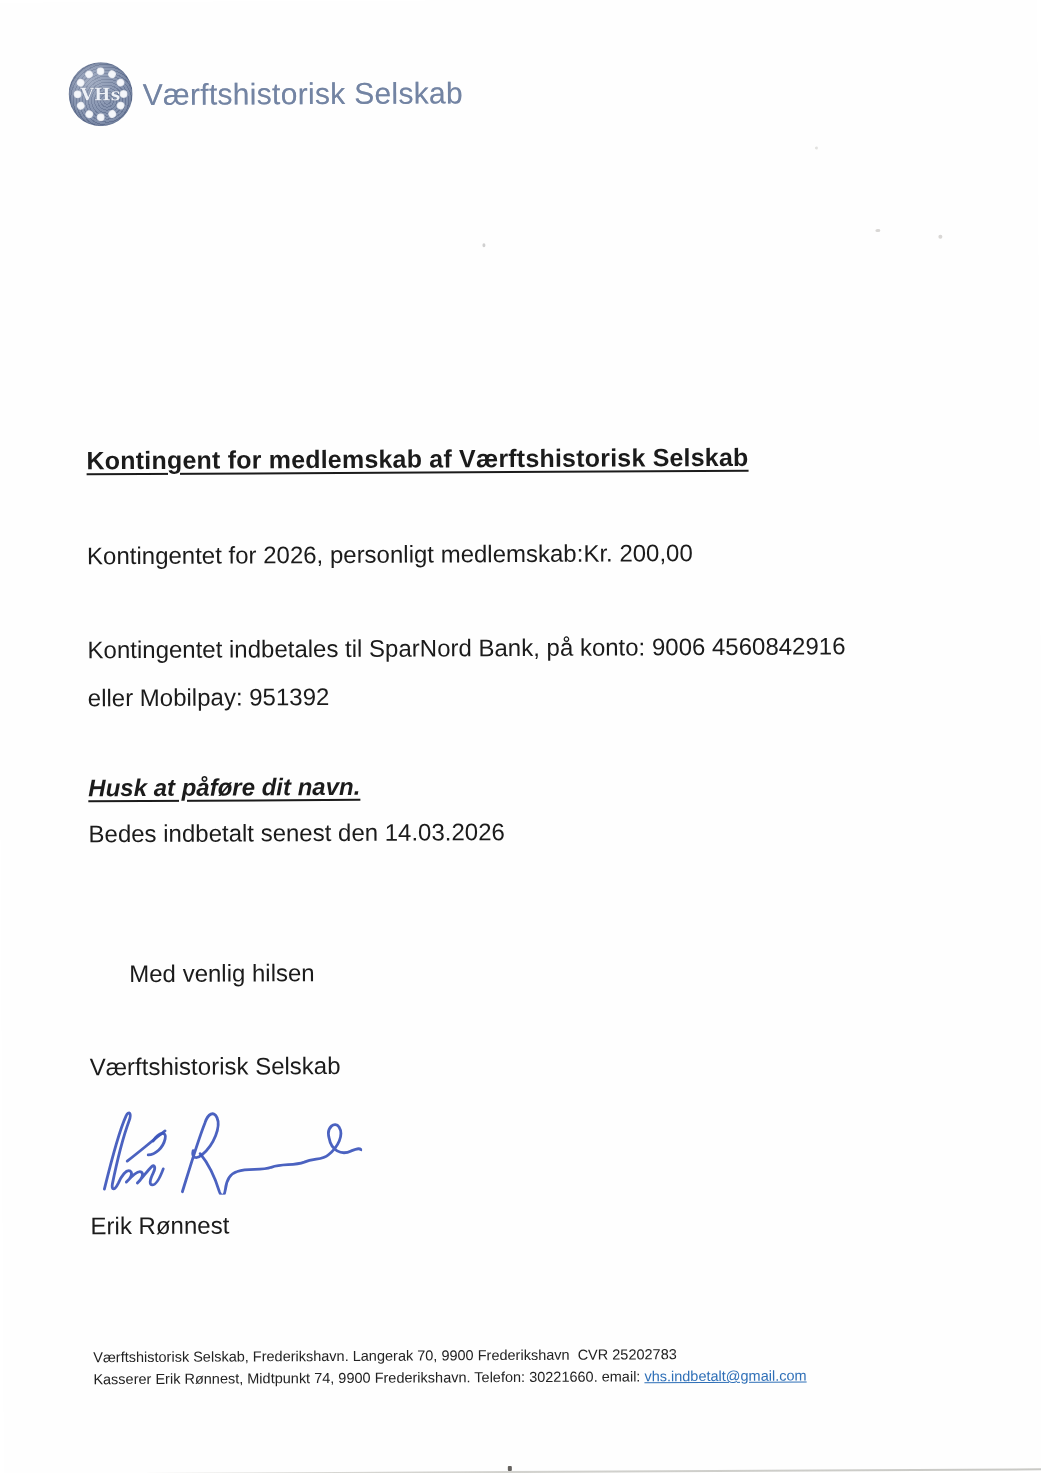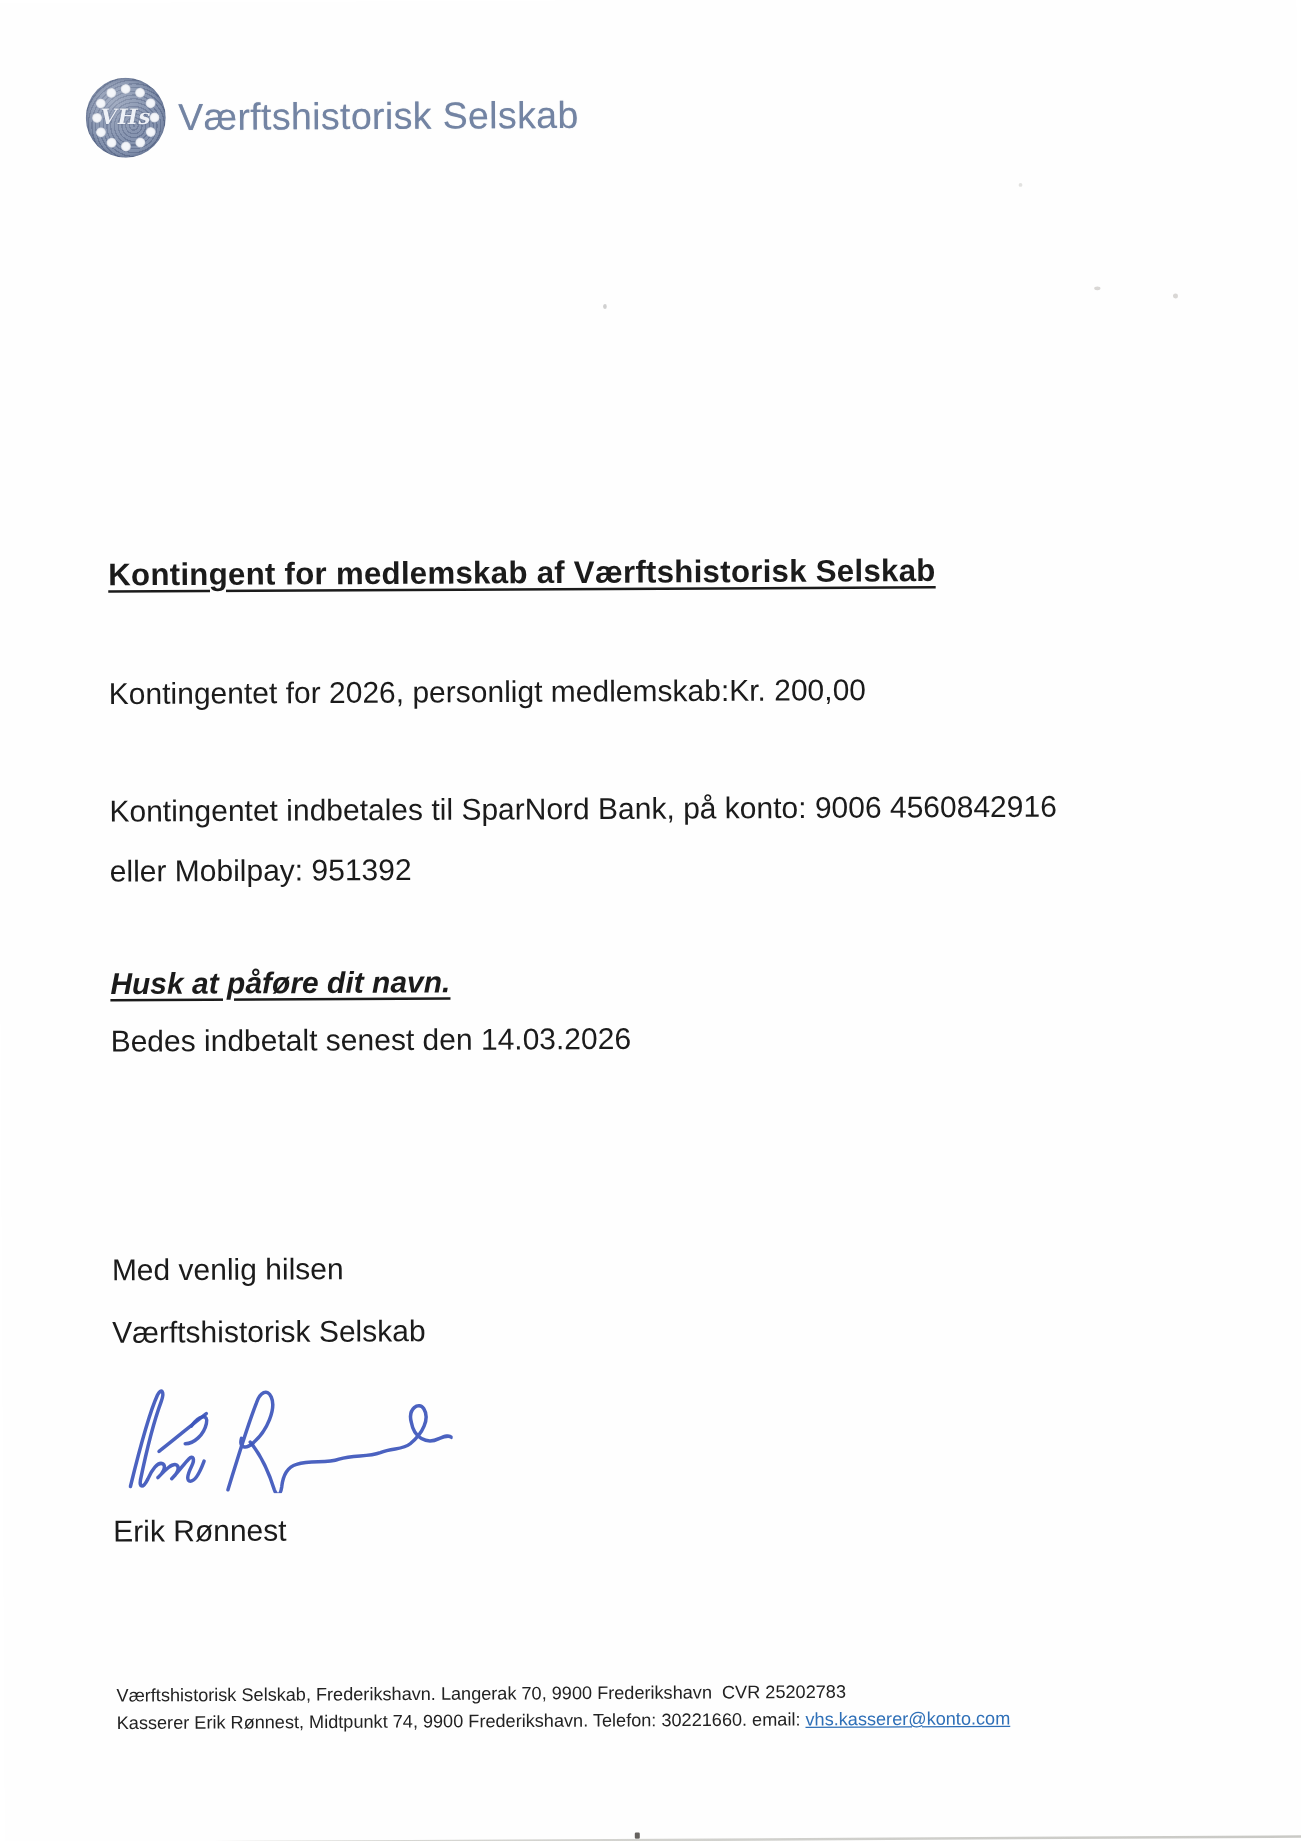--- a/index.html
+++ b/index.html
@@ -48,21 +48,21 @@
   .rivet:nth-of-type(8)  { transform: rotate(210deg) translate(23px); }
   .rivet:nth-of-type(9)  { transform: rotate(240deg) translate(23px); }
   .rivet:nth-of-type(10) { transform: rotate(270deg) translate(23px); }
   .rivet:nth-of-type(11) { transform: rotate(300deg) translate(23px); }
   .rivet:nth-of-type(12) { transform: rotate(330deg) translate(23px); }
   .monogram {
     position: absolute; left: 0; top: 0; width: 100%; height: 100%;
     display: flex; align-items: center; justify-content: center;
     color: #eef1f7;
     font-family: "DejaVu Serif", serif;
-    font-style: italic; font-weight: bold;
+    font-weight: bold;
     font-size: 17px; letter-spacing: 0.5px;
     text-shadow: 0 0 1px rgba(50,65,100,0.9);
   }
   .wordmark {
     position: absolute; left: 146px; top: 76px;
     font-size: 30px; letter-spacing: 0.3px;
     color: #7384a3;
     text-shadow: 0 0 0.6px rgba(115,132,163,0.55);
   }
   
@@ -78,21 +78,21 @@
   .fee-amount { display: inline-block; }
   .bank-line  { top: 634px; font-size: 24px; }
   .mobil-line { top: 682px; font-size: 24px; }
   .reminder {
     top: 772px;
     font-size: 24px; font-weight: 700; font-style: italic;
     text-decoration: underline;
     text-underline-offset: 4px;
   }
   .deadline   { top: 818px; font-size: 24px; }
-  .salutation { top: 1001px; font-size: 24px; }
+  .salutation { top: 958px; font-size: 24px; margin-left: 40px; }
   .org-line   { top: 1051px; font-size: 24px; }
   .signer     { top: 1210px; font-size: 24px; }
   
   .signature {
     position: absolute; left: 95px; top: 1103px;
     width: 265px; height: 90px;
   }
   .signature path {
     fill: none;
     stroke: #3c55bb;
@@ -167,21 +167,21 @@
     <path d="M30,56 C42,47 56,35 68,26"></path>
     <path d="M56,36 C62,27 70,26 68,34 C66,43 58,50 51,50"></path>
     <path d="M85,87 C91,68 100,38 108,18 C111,9 117,6 120,13 C124,22 117,40 105,50 C99,55 94,53 96,46"></path>
     <path d="M103,49 C112,60 118,74 122,87 C124,93 127,92 128,85 C129,76 133,69 140,67 C152,63 163,67 174,63 C186,59 196,62 207,58 C217,54 225,56 231,51 C241,43 247,31 242,23 C238,17 229,23 232,34 C234,46 244,52 254,47 C259,45 262,44 264,46"></path>
   </svg>
 
   <div class="txt signer">Erik Rønnest</div>
 
   <div class="footer-line1">Værftshistorisk Selskab, Frederikshavn. Langerak 70, 9900 Frederikshavn  CVR 25202783</div>
 
-  <div class="footer-line2"><span>Kasserer Erik Rønnest, Midtpunkt 74, 9900 Frederikshavn. Telefon: 30221660. email: </span><a class="email-link">vhs.kasserer@konto.com</a></div>
+  <div class="footer-line2"><span>Kasserer Erik Rønnest, Midtpunkt 74, 9900 Frederikshavn. Telefon: 30221660. email: </span><a class="email-link">vhs.indbetalt@gmail.com</a></div>
 
   <span class="speck speck-1"></span>
   <span class="speck speck-2"></span>
   <span class="speck speck-3"></span>
   <span class="speck speck-4"></span>
   <span class="speck speck-5"></span>
   <div class="scan-edge"></div>
 
 </div>
 

